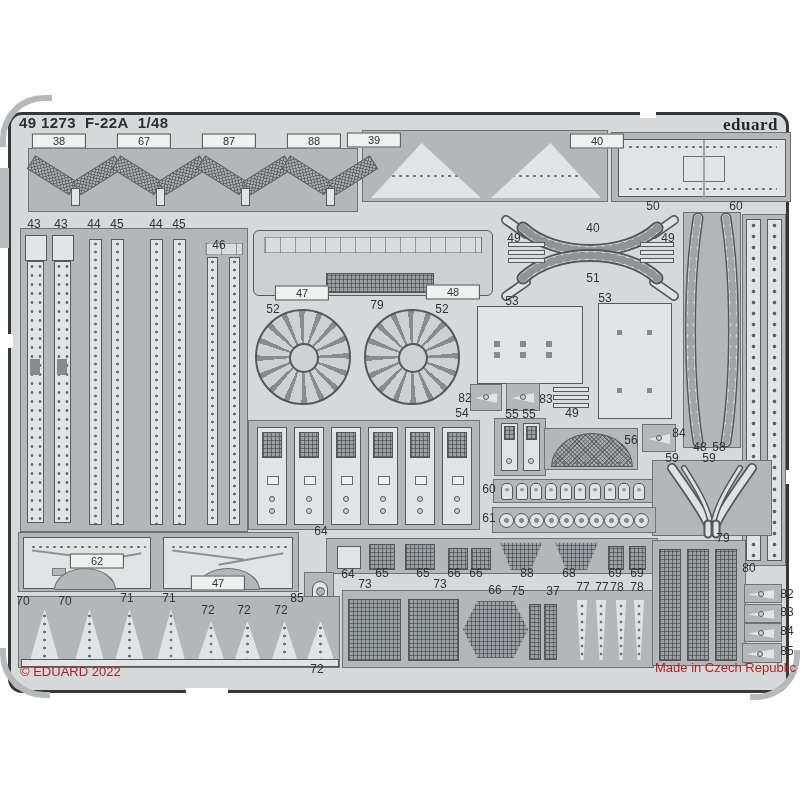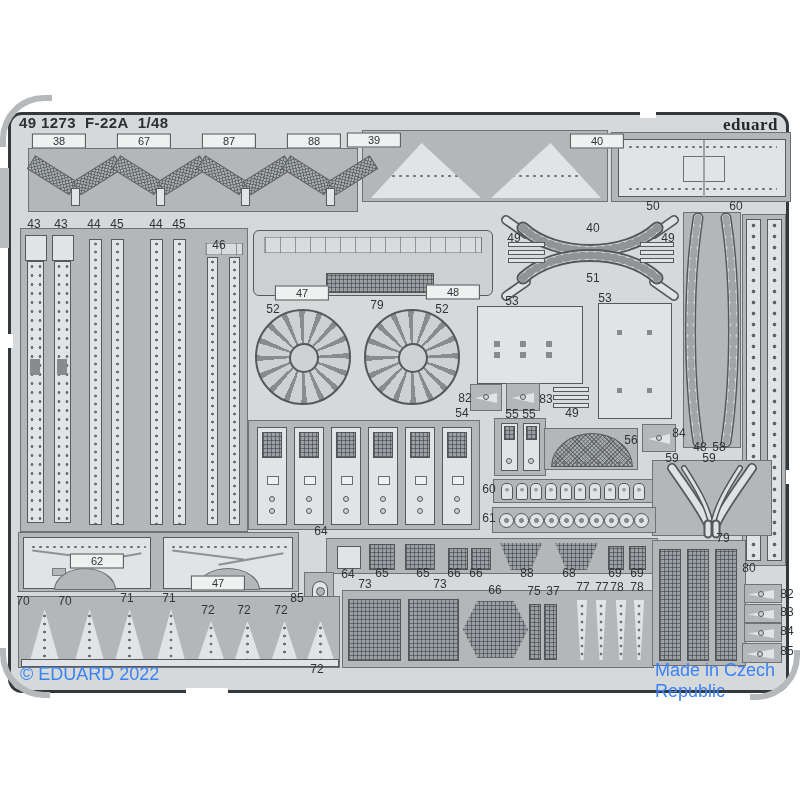--- a/index.html
+++ b/index.html
@@ -44,21 +44,21 @@
     filter:drop-shadow(0 0 .6px #4a4e50);}
   .cdot{width:6px;height:6px;border:1px solid #54585a;border-radius:50%;background:#cfd3d5;}
   .sq{background:#868b8d;}
   .lbl{position:absolute;transform:translate(-50%,-50%);font-size:12px;color:var(--c-text);
     white-space:nowrap;z-index:9;line-height:13px;}
   .lbl.bx{background:#eff1f1;border:1px solid #4c5052;padding:0 20px;font-size:11px;}
   .txt{position:absolute;color:var(--c-text);z-index:9;}
   .title{font-weight:bold;font-size:15px;letter-spacing:.4px;color:#2d3033;}
   .title span{margin-right:9px;}
   .brand{font-family:"Liberation Serif",serif;font-weight:bold;font-size:17px;letter-spacing:.5px;color:#26292b;}
-  .foot{font-size:18px;color:#3b82f6;}
+  .foot{font-size:13px;color:#b91c1c;}
   .arc{position:absolute;border:0 solid #b5b9bb;}
   svg{position:absolute;overflow:visible;}
 </style>
 </head>
 <body>
 
 <div id="stage">
 
   <div class="p sheet" style="left:8px;top:112px;width:781px;height:581px;"></div>
 
@@ -432,21 +432,21 @@
       <span class="lbl" style="left: 423px; top: 573px;">65</span>
       <span class="lbl" style="left: 454px; top: 573px;">66</span>
       <span class="lbl" style="left: 476px; top: 573px;">66</span>
       <span class="lbl" style="left: 527px; top: 573px;">88</span>
       <span class="lbl" style="left: 569px; top: 573px;">68</span>
       <span class="lbl" style="left: 615px; top: 573px;">69</span>
       <span class="lbl" style="left: 637px; top: 573px;">69</span>
       <span class="lbl" style="left: 365px; top: 584px;">73</span>
       <span class="lbl" style="left: 440px; top: 584px;">73</span>
       <span class="lbl" style="left: 495px; top: 590px;">66</span>
-      <span class="lbl" style="left: 534px; top: 591px;">75</span>
+      <span class="lbl" style="left: 518px; top: 591px;">75</span>
       <span class="lbl" style="left: 553px; top: 591px;">37</span>
       <span class="lbl" style="left: 583px; top: 587px;">77</span>
       <span class="lbl" style="left: 602px; top: 587px;">77</span>
       <span class="lbl" style="left: 617px; top: 587px;">78</span>
       <span class="lbl" style="left: 637px; top: 587px;">78</span>
       <span class="lbl" style="left: 297px; top: 598px;">85</span>
       <span class="lbl" style="left: 23px; top: 601px;">70</span>
       <span class="lbl" style="left: 65px; top: 601px;">70</span>
       <span class="lbl" style="left: 127px; top: 598px;">71</span>
       <span class="lbl" style="left: 169px; top: 598px;">71</span>

